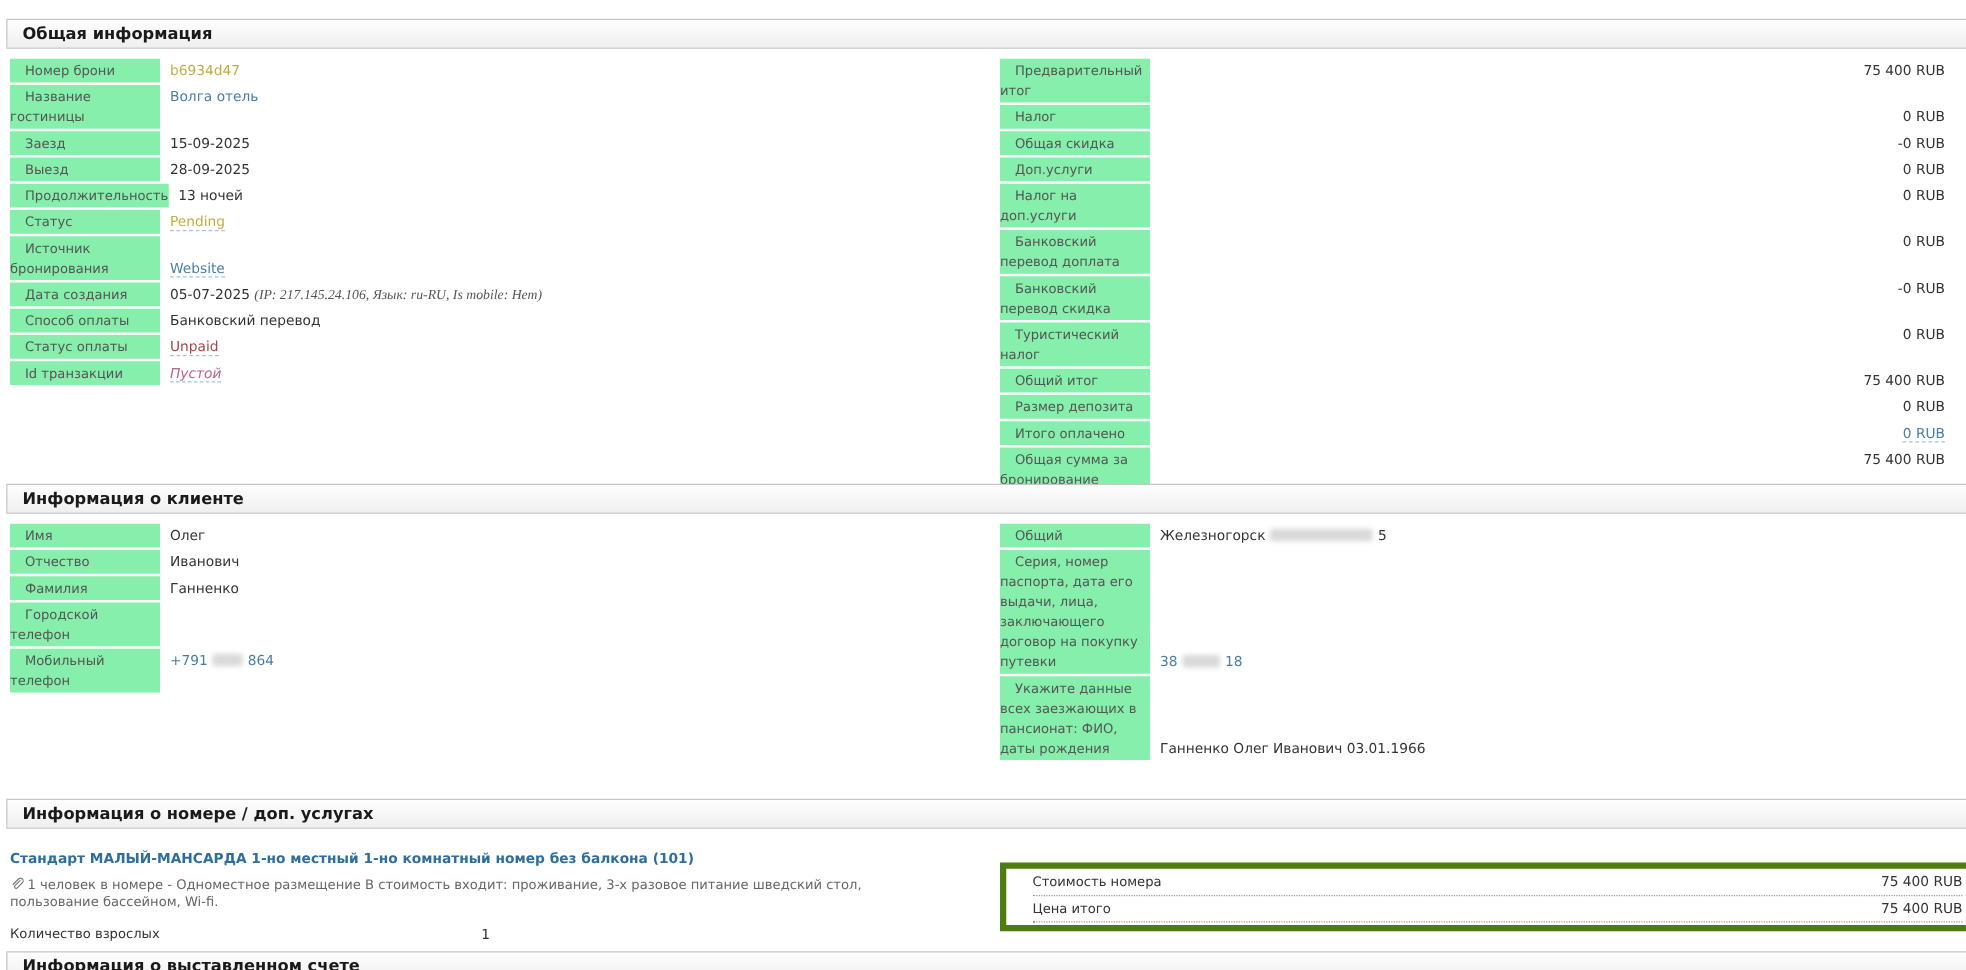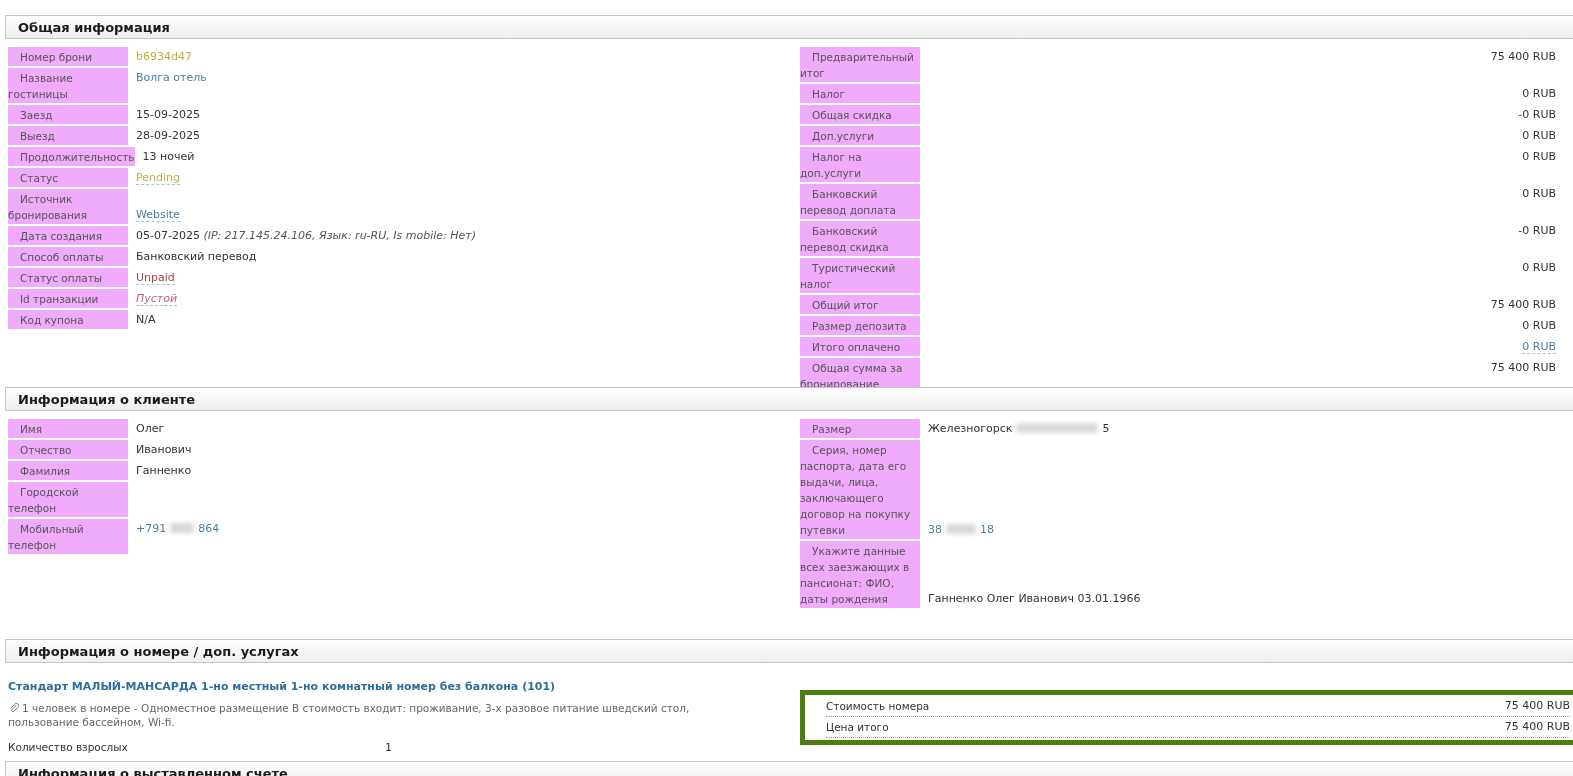--- a/index.html
+++ b/index.html
@@ -5,31 +5,31 @@
   html,body{margin:0;padding:0;background:#fff;}
   #page{position:relative;width:1573px;height:776px;overflow:hidden;background:#fff;
         font-family:"DejaVu Sans","Liberation Sans",sans-serif;color:#333;}
   .sec-header{position:absolute;left:5px;width:1556px;height:22px;box-sizing:content-box;
         background:linear-gradient(#fefefe,#efefef);border:1px solid #c6c6c6;
         font-weight:bold;font-size:13px;line-height:23px;color:#1a1a1a;padding-left:12px;}
   .col{position:absolute;}
   .colL{left:8px;width:762px;}
   .colR{left:800px;width:766px;}
   .r{display:flex;margin-bottom:2px;}
-  .l{flex:0 0 120px;background:#f0abfc;color:#555;font-size:10.5px;line-height:16px;
+  .l{flex:0 0 120px;background:#86efac;color:#555;font-size:10.5px;line-height:16px;
      padding:2px 0 1px;text-indent:12px;}
   .v{padding:2px 0 1px 8px;font-size:11px;line-height:16px;color:#333;align-self:flex-start;}
   .num .v{margin-left:auto;padding:2px 10px 1px 8px;text-align:right;}
   .r.vb .v{align-self:flex-end;}
   .v-yellow{color:#bfae3e;}
   .v-link{color:#4a7ea6;}
   .v-red{color:#a94442;}
   .v-pink{color:#bd5f8a;font-style:italic;}
   .dashed{border-bottom:1px dashed #9ec7db;cursor:pointer;margin-top:32px;}
-  .note{color:#555;font-style:italic;}
+  .note{color:#555;font-style:italic;font-family:Liberation Serif, serif;}
   .redacted{display:inline-block;height:10px;margin:0 4px -1px 4px;background:#d9d9d9;
             border-radius:2px;filter:blur(2px);}
   .room-name{position:absolute;left:8px;top:680px;font-size:11px;font-weight:bold;color:#2e6e9e;}
   .room-desc{position:absolute;left:8px;top:701px;width:755px;font-size:10.5px;
              line-height:14px;color:#666;}
   .clip{display:inline-block;width:11px;height:11px;vertical-align:-2px;margin-right:3px;}
   .qty-row{position:absolute;left:8px;top:741px;width:762px;font-size:10.5px;color:#333;}
   .qty-val{position:absolute;left:377px;top:0;font-size:11px;}
   .price-box{position:absolute;left:800px;top:690px;width:744px;border:5px solid #4d7c0f;
              background:#fff;padding:1px 10px 2px 21px;}
@@ -82,24 +82,20 @@
       <div class="v">Банковский перевод</div>
     </div>
     <div class="r">
       <div class="l">Статус оплаты</div>
       <div class="v"><span class="v-red dashed">Unpaid</span></div>
     </div>
     <div class="r">
       <div class="l">Id транзакции</div>
       <div class="v"><span class="v-pink dashed">Пустой</span></div>
     </div>
-    <div class="r">
-      <div class="l">Код купона</div>
-      <div class="v">N/A</div>
-    </div>
   </div>
 
   <div class="col colR num" style="top:47px">
     <div class="r">
       <div class="l">Предварительный итог</div>
       <div class="v">75 400 RUB</div>
     </div>
     <div class="r">
       <div class="l">Налог</div>
       <div class="v">0 RUB</div>
@@ -166,21 +162,21 @@
       <div class="v"></div>
     </div>
     <div class="r">
       <div class="l">Мобильный телефон</div>
       <div class="v v-link"><span>+791</span><span class="redacted" style="width: 24px;"></span><span>864</span></div>
     </div>
   </div>
 
   <div class="col colR" style="top:419px">
     <div class="r">
-      <div class="l">Размер</div>
+      <div class="l">Общий</div>
       <div class="v"><span>Железногорск</span><span class="redacted" style="width: 82px;"></span><span>5</span></div>
     </div>
     <div class="r vb">
       <div class="l">Серия, номер паспорта, дата его выдачи, лица, заключающего договор на покупку путевки</div>
       <div class="v v-link"><span>38</span><span class="redacted" style="width: 30px;"></span><span>18</span></div>
     </div>
     <div class="r vb">
       <div class="l">Укажите данные всех заезжающих в пансионат: ФИО, даты рождения</div>
       <div class="v">Ганненко Олег Иванович 03.01.1966</div>
     </div>

